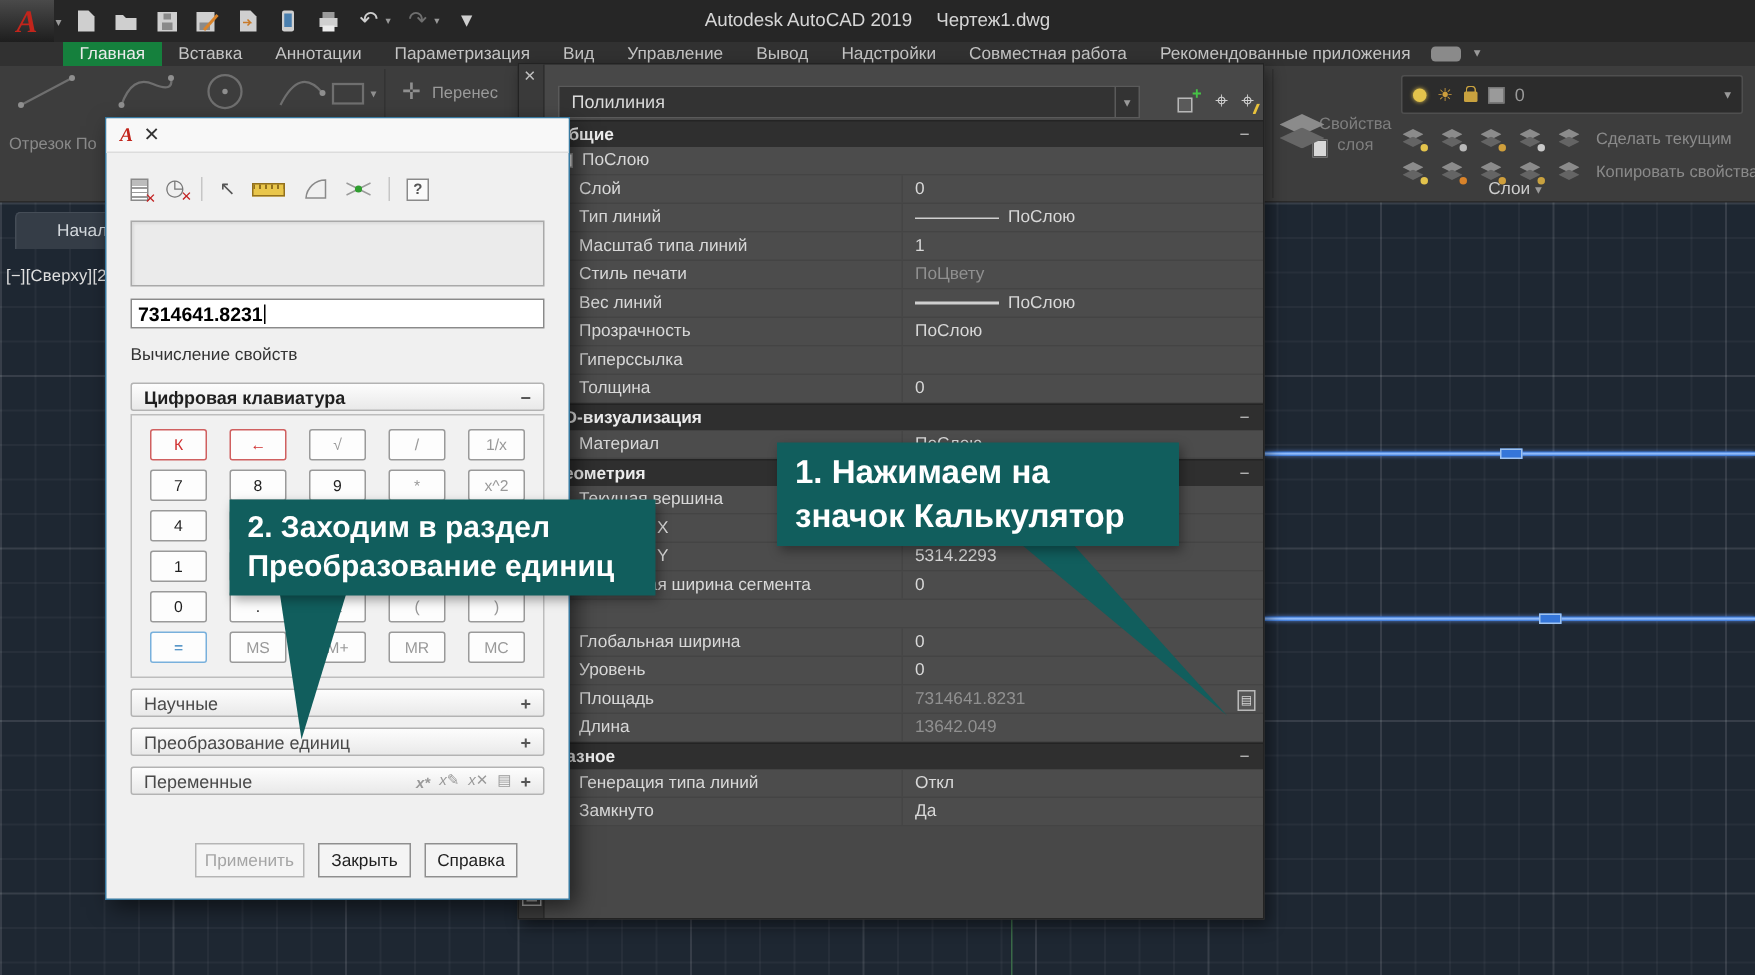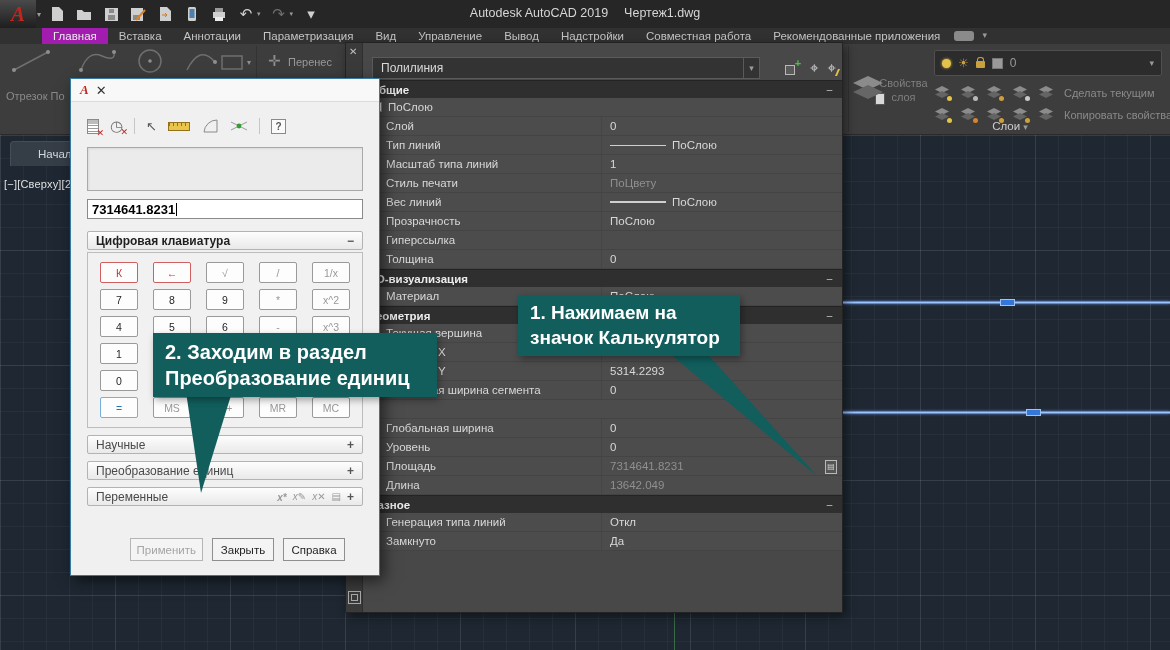--- a/index.html
+++ b/index.html
@@ -17,21 +17,21 @@
   .qat .qi{width:18px;height:18px;display:flex;align-items:center;justify-content:center;}
   .qat .arrow{color:#cfcfcf;font-size:15px;line-height:14px;}
   .qat .arrow.dim{color:#6f6f6f;}
   .qat .mini-caret{color:#9a9a9a;font-size:7px;margin-left:-7px;}
   .win-title{position:absolute;left:50%;transform:translateX(-50%);top:6px;font-size:12.5px;color:#d6d6d6;white-space:nowrap;}
   .win-title .doc{margin-left:16px;}
 
   
   .tabrow{position:absolute;left:0;top:28px;width:1170px;height:16px;background:#313131;display:flex;align-items:stretch;padding-left:42px;}
   .rtab{padding:0 11px;font-size:11.5px;color:#c4c4c4;display:flex;align-items:center;white-space:nowrap;}
-  .rtab.active{background:#a21caf;color:#ececec;}
+  .rtab.active{background:#15803d;color:#ececec;}
   .connect-ico{position:absolute;right:196px;top:3px;width:20px;height:10px;background:#8a8a8a;border-radius:3px;}
   .connect-caret{position:absolute;right:183px;top:2px;color:#9a9a9a;font-size:9px;}
 
   
   .ribbon{position:absolute;left:0;top:44px;width:1170px;height:91px;background:#3d3d3d;border-bottom:1px solid #2a2a2a;}
   .rib-sep{position:absolute;top:2px;bottom:2px;width:1px;background:#333;}
   .tool{position:absolute;color:#8f8f8f;}
   .faded-label{position:absolute;left:6px;top:46px;width:62px;overflow:hidden;white-space:nowrap;font-size:11px;color:#8a8a8a;}
   .move-wrap{position:absolute;left:268px;top:8px;color:#8f8f8f;font-size:15px;}
   .move-label{position:absolute;left:288px;top:12px;font-size:11px;color:#9a9a9a;}
@@ -157,21 +157,21 @@
   .k-blue{color:#2878b8;border-color:#78b0dc;}
   .qc-btnrow{margin-top:32px;display:flex;justify-content:flex-end;gap:9px;padding-right:18px;}
   .qc-btn{min-width:62px;height:23px;background:#f4f4f4;border:1px solid #8f8f8f;font-size:11.5px;color:#1f1f1f;
       display:flex;align-items:center;justify-content:center;font-family:inherit;}
   .qc-btn.disabled{color:#a5a5a5;border-color:#b5b5b5;}
 
   
   .tails{position:absolute;left:0;top:0;z-index:39;pointer-events:none;}
   .callout{position:absolute;background:#115e5d;color:#fff;font-weight:bold;z-index:40;padding:6px 12px;line-height:1.3;
       box-shadow:2px 3px 7px rgba(0,0,0,.35);}
-  #co1{left:518px;top:295px;width:222px;font-size:19px;}
+  #co1{left:518px;top:295px;width:268px;font-size:22px;}
   #co2{left:153px;top:333px;width:284px;font-size:20px;}
 </style>
 </head>
 <body>
 
 <div id="app">
 
   <div class="topbar">
     <div class="logo">A</div>
     <span class="logo-caret">▾</span>
@@ -542,20 +542,21 @@
             </svg>
           </span>
         <span class="qc-sep"></span>
         <span class="help-box">?</span>
       </div>
       <div class="qc-history"></div>
       <div class="qc-input">
         <span>7314641.8231</span>
           <span class="caret"></span>
       </div>
+      <div class="qc-label">Вычисление свойств</div>
 
       <div class="qc-secbar first">
         <span>Цифровая клавиатура</span>
         <span class="sgn">−</span>
       </div>
       <div class="keypad">
         <button class="key k-red">К</button>
         <button class="key k-red">←</button>
         <button class="key k-op">√</button>
         <button class="key k-op">/</button>

